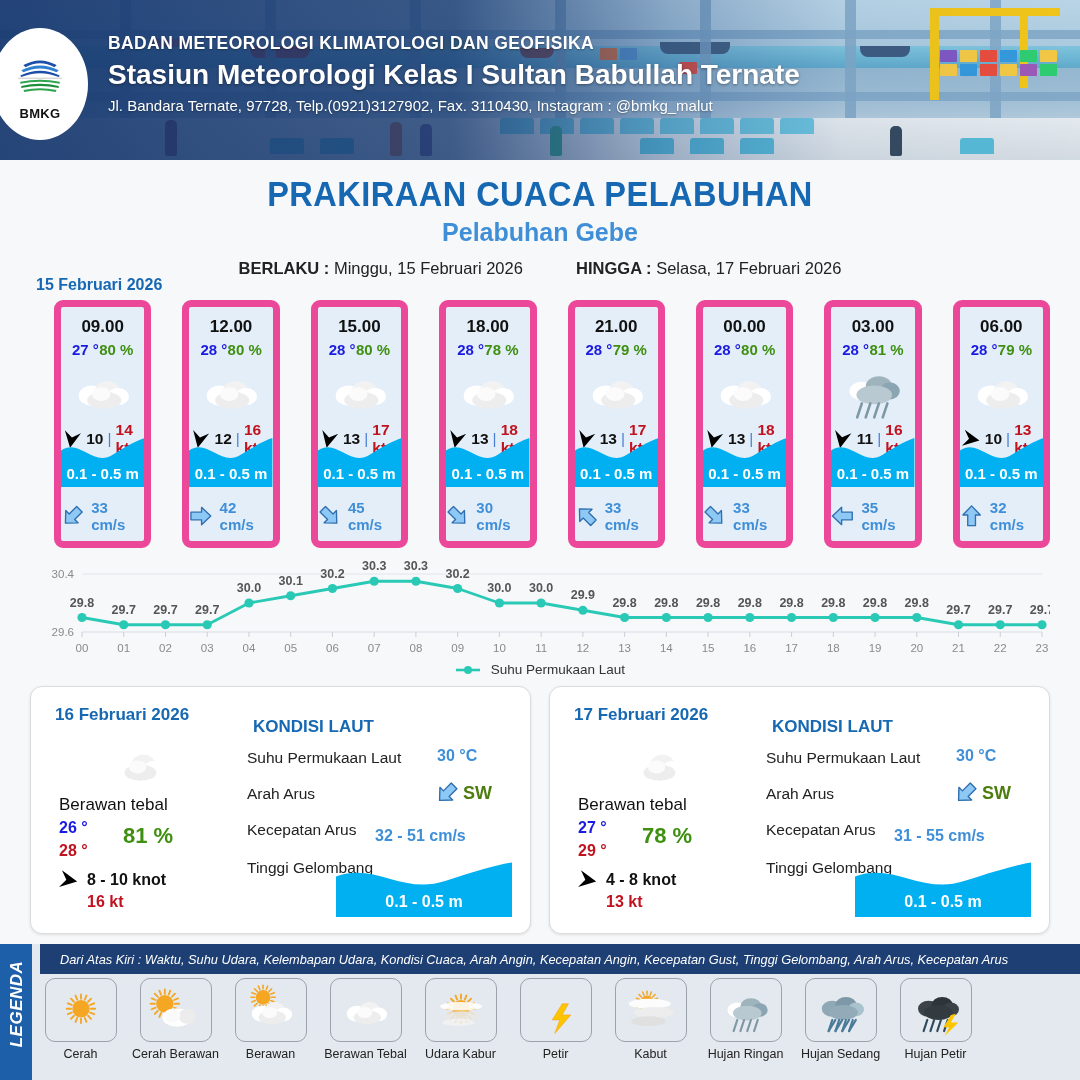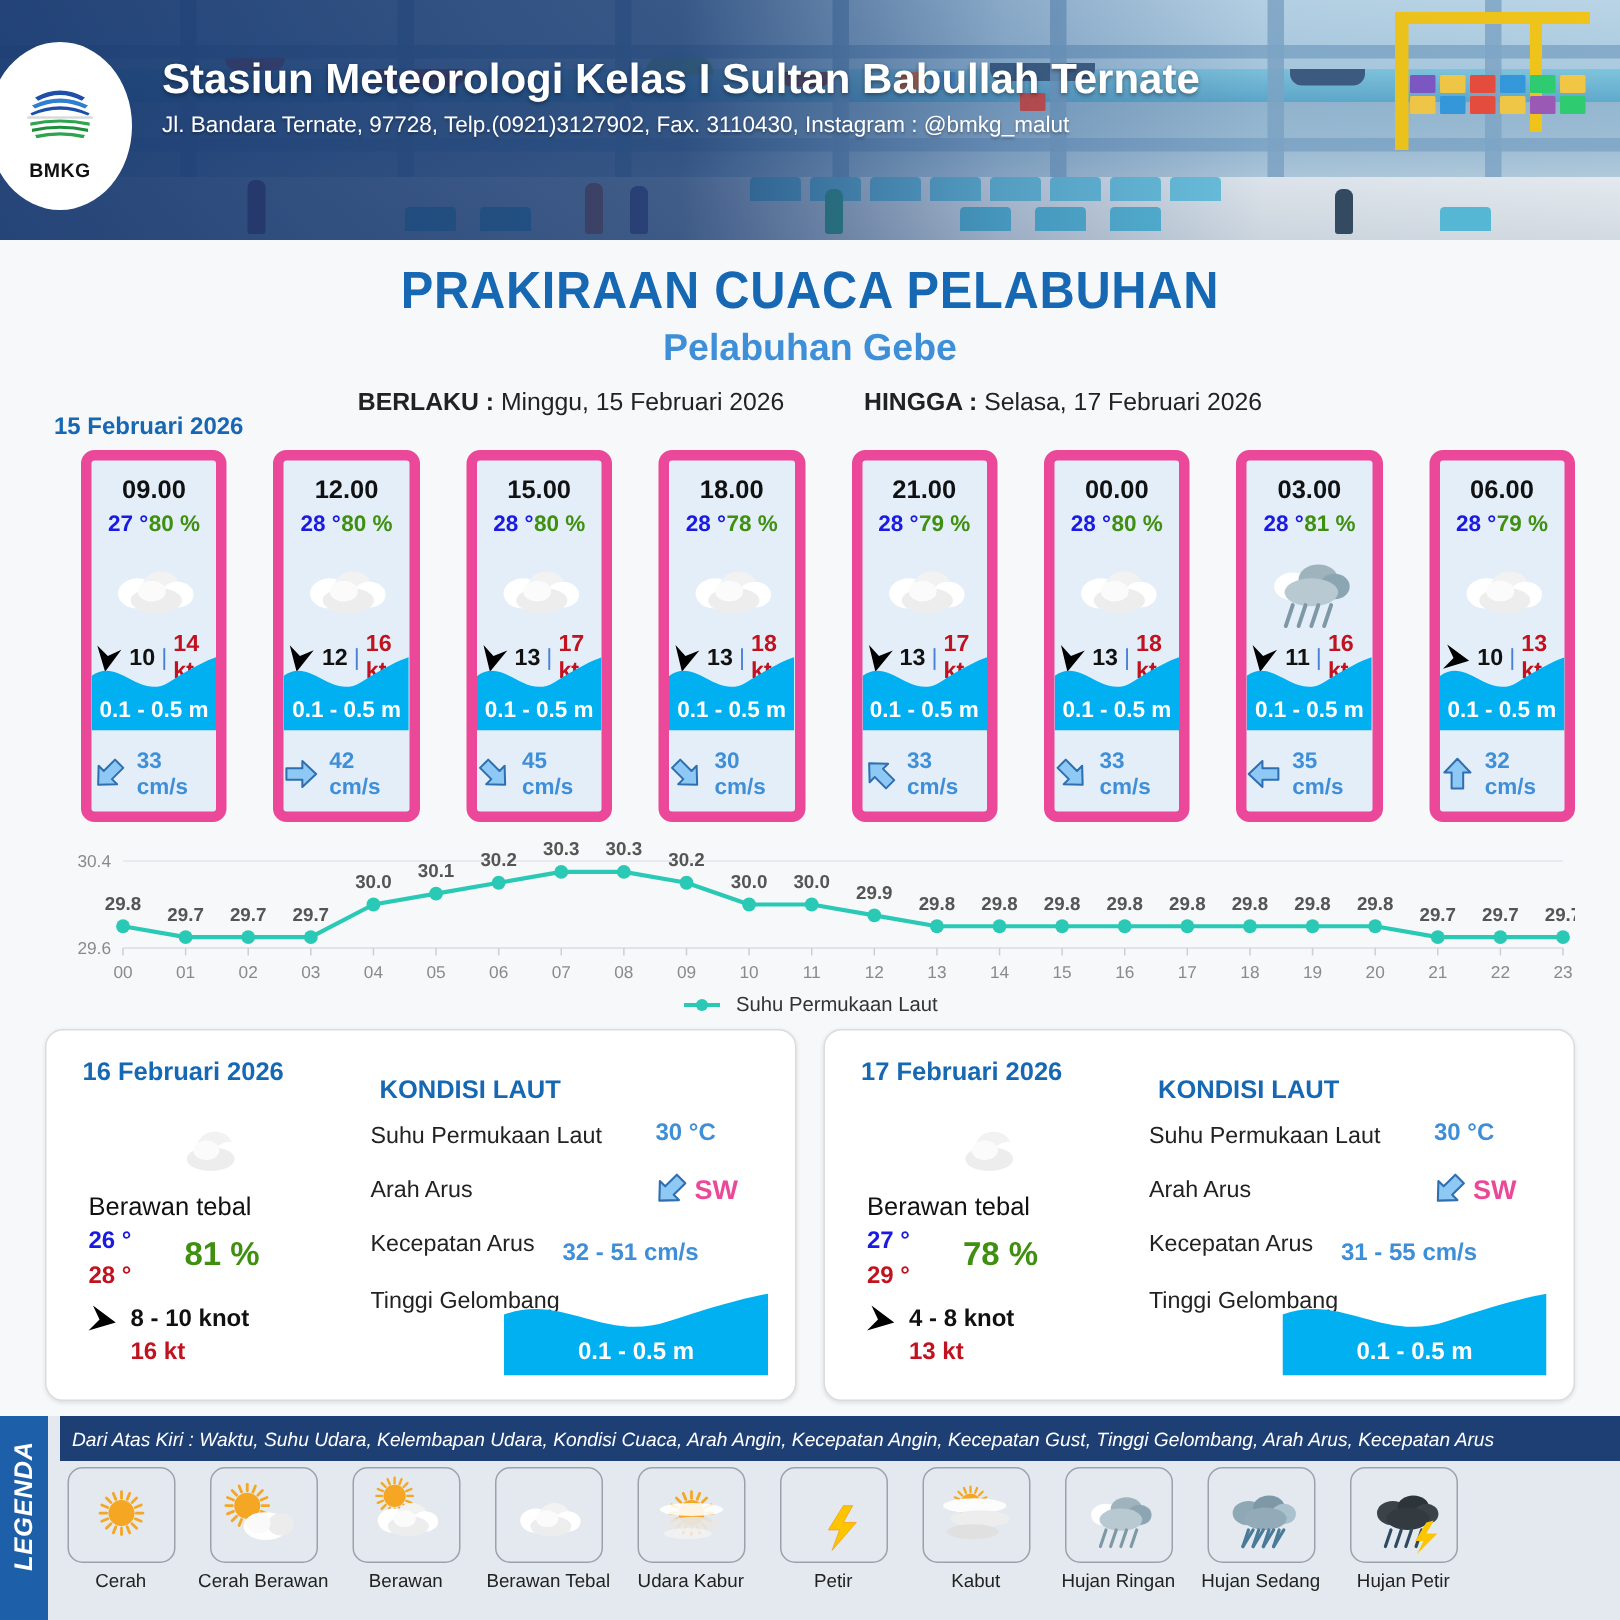--- a/index.html
+++ b/index.html
@@ -104,35 +104,35 @@
   .p-wind { position:absolute; left:26px; top:182px; display:flex; align-items:center; gap:8px;
     font-size:16px; font-weight:bold; color:#111; }
   .p-gust { position:absolute; left:56px; top:206px; font-size:16px; font-weight:bold; color:#c1121f; }
   .p-sect { position:absolute; left:222px; top:30px; font-size:17px; font-weight:bold; color:#1668b3; }
   .p-k1 { position:absolute; left:216px; top:62px; font-size:15.5px; color:#222; }
   .p-k2 { position:absolute; left:216px; top:98px; font-size:15.5px; color:#222; }
   .p-k3 { position:absolute; left:216px; top:134px; font-size:15.5px; color:#222; }
   .p-k4 { position:absolute; left:216px; top:172px; font-size:15.5px; color:#222; }
   .p-v1 { position:absolute; left:406px; top:60px; font-size:16px; font-weight:bold; color:#3f8fd8; }
   .p-v2 { position:absolute; left:404px; top:94px; display:flex; align-items:center; gap:4px;
-    font-size:18px; font-weight:bold; color:#ec4899; }
+    font-size:18px; font-weight:bold; color:#4d7c0f; }
   .p-v3 { position:absolute; left:344px; top:140px; font-size:16px; font-weight:bold; color:#3f8fd8; }
   .p-wave { position:absolute; right:18px; bottom:16px; width:176px; height:58px; }
   .p-wave .txt { position:absolute; left:0; bottom:6px; width:100%; text-align:center;
     color:#fff; font-size:16px; font-weight:bold; }
 
   
   .legenda { position:absolute; left:0; top:944px; width:1080px; height:136px; background:#e3e9ee; }
   .lg-bar { position:absolute; left:0; top:0; width:32px; height:136px; background:#1d5fa8; }
   .lg-bar span { position:absolute; left:-36px; top:50px; width:105px; text-align:center;
     transform:rotate(-90deg); color:#fff; font-weight:bold; font-style:italic;
     font-size:17px; letter-spacing:.5px; }
   .lg-note { position:absolute; left:40px; top:0; width:1040px; height:30px;
     background:#1d3f73; color:#fff; font-style:italic; font-size:12.8px;
-    display:flex; align-items:center; padding-left:8px; }
+    display:flex; align-items:center; padding-left:20px; }
   .lg-items { position:absolute; left:36px; top:34px; width:1040px; display:flex; gap:6px; }
   .lg-item { width:89px; text-align:center; }
   .lg-box { width:72px; height:64px; margin:0 auto; border:1px solid #9aa3ab; border-radius:10px;
     display:flex; align-items:center; justify-content:center; background:#e3e9ee; }
   .lg-lbl { font-size:12.5px; color:#222; margin-top:5px; }
 </style>
 </head>
 <body>
 
 <div class="page">
@@ -207,20 +207,21 @@
         <path d="M12 54 Q50 36 88 54 L86 57 Q50 42 14 57 Z" fill="#1d4ea8"></path>
         <rect x="8" y="58" width="84" height="3" fill="#d8d8d8"></rect>
         <path d="M12 66 Q50 58 88 66 L88 70 Q50 62 12 70 Z" fill="#2fa44f"></path>
         <path d="M14 74 Q50 66 86 74 L86 78 Q50 70 14 78 Z" fill="#1d8f3c"></path>
         <path d="M18 82 Q50 75 82 82 L80 86 Q50 79 20 86 Z" fill="#2fa44f"></path>
       </svg>
       <div class="logo-text">BMKG</div>
     </div>
 
     <div class="hdr-text">
+      <div class="hdr-line1">BADAN METEOROLOGI KLIMATOLOGI DAN GEOFISIKA</div>
       <div class="hdr-line2">Stasiun Meteorologi Kelas I Sultan Babullah Ternate</div>
       <div class="hdr-line3">Jl. Bandara Ternate, 97728, Telp.(0921)3127902, Fax. 3110430, Instagram : @bmkg_malut</div>
     </div>
   </div>
 
   <div class="title-zone">
     <div class="t-main">PRAKIRAAN CUACA PELABUHAN</div>
     <div class="t-sub">Pelabuhan Gebe</div>
     <div class="t-dates">
       <span class="lbl">BERLAKU :</span>

